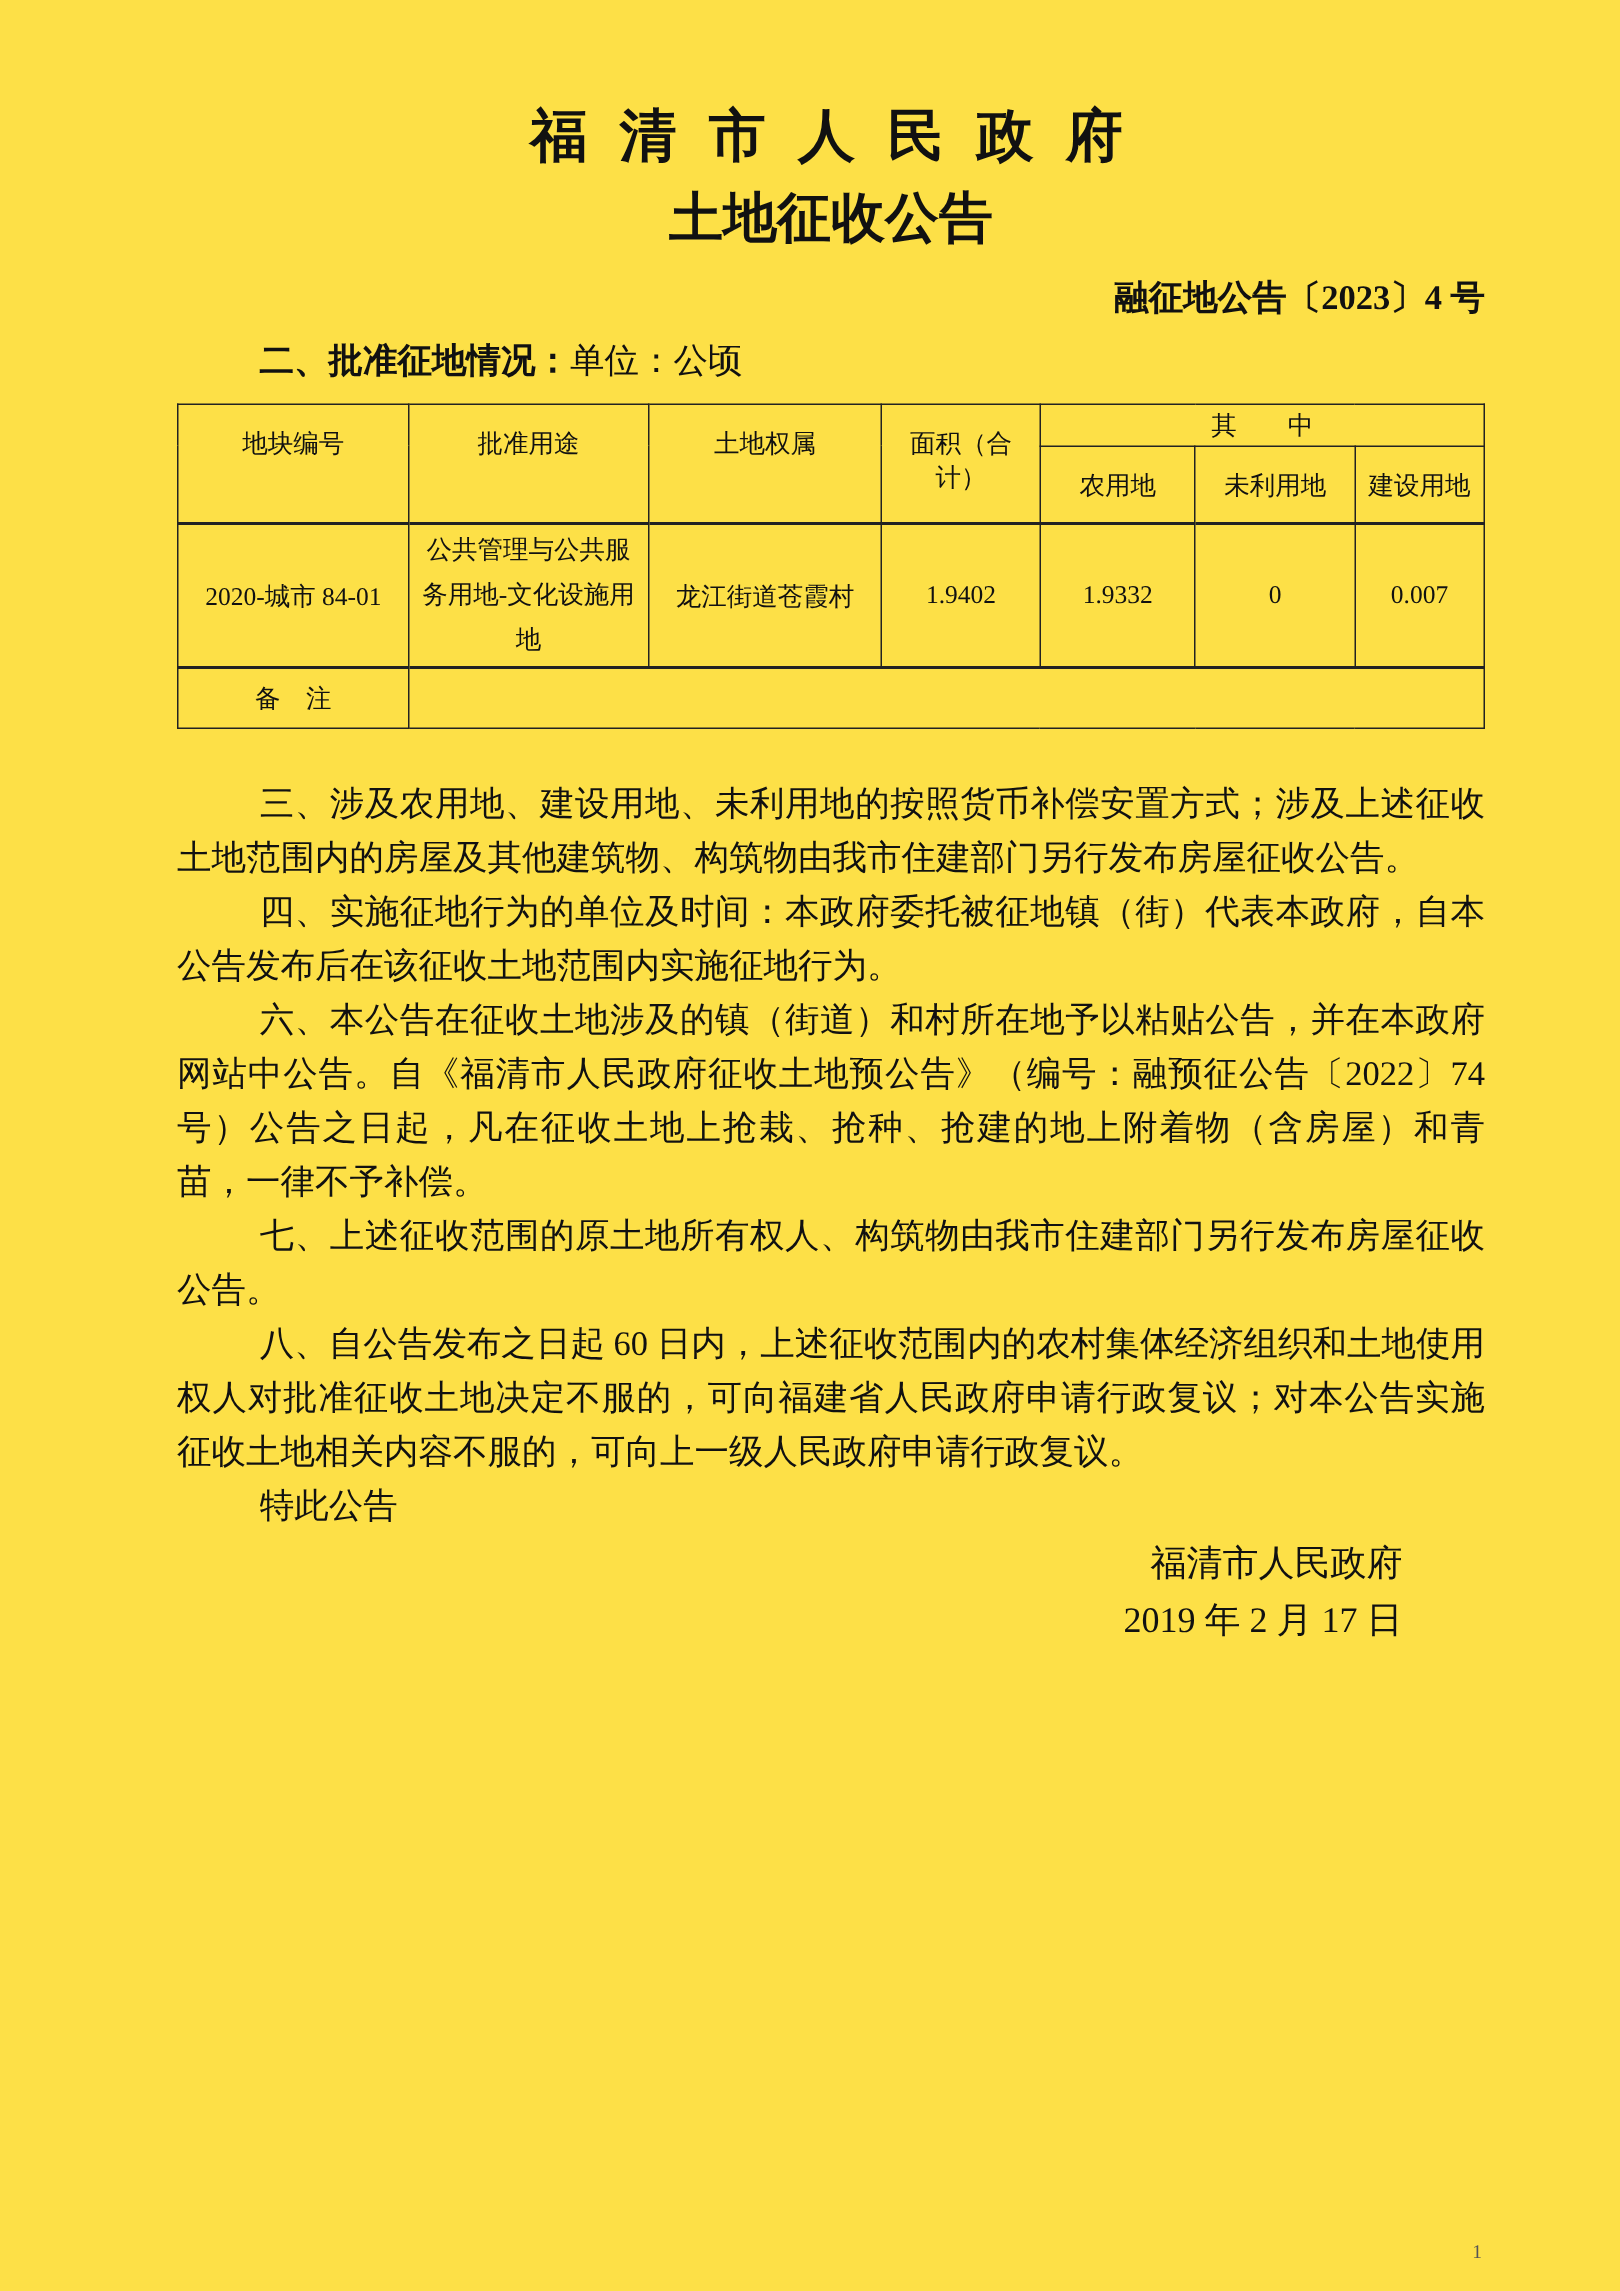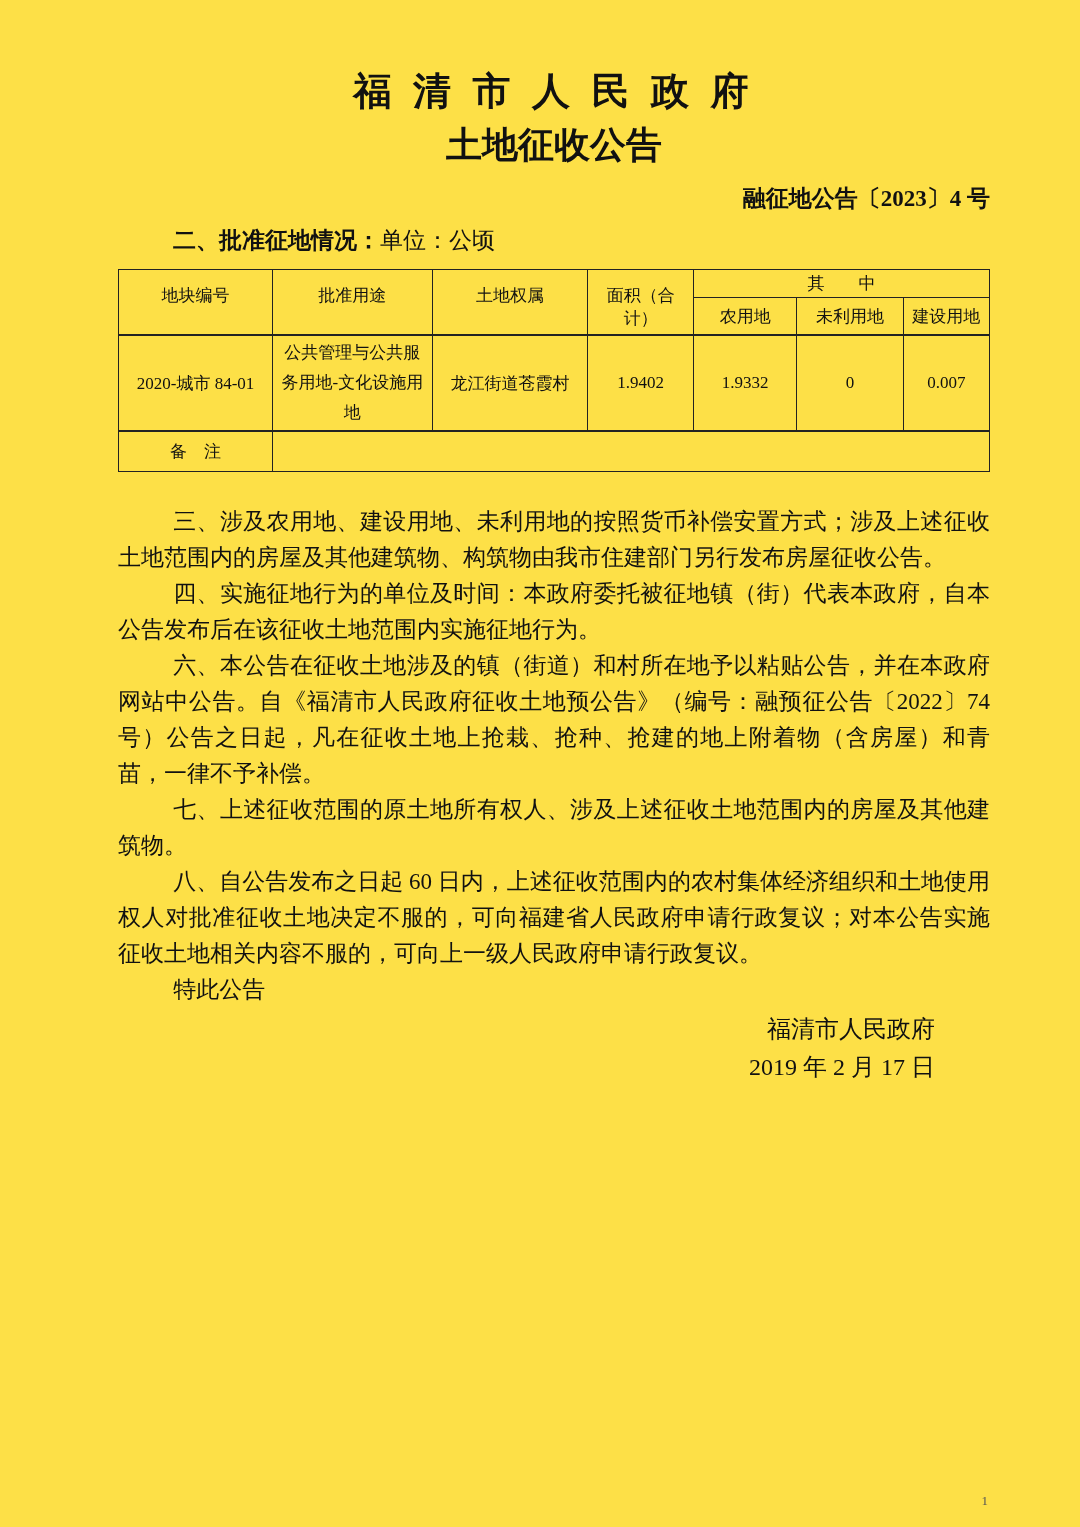--- a/index.html
+++ b/index.html
@@ -66,21 +66,21 @@
     vertical-align:middle;
     padding:2px 4px;
     box-sizing:border-box;
     overflow:hidden;
   }
   table.land-table th.span-head{
     vertical-align:top;
     padding-top:14px;
     height:46px;
   }
-  table.land-table tr.sub-head th{height:38px;}
+  table.land-table tr.sub-head th{height:52px;}
   table.land-table tr.data-row td{
     height:74px;
     border-top-width:2px;
   }
   table.land-table tr.data-row td.use-cell{line-height:30px;}
   table.land-table tr.remark-row td{
     height:40px;
     border-top-width:2px;
   }
   .closing{margin-top:0;}
@@ -150,21 +150,21 @@
       <tr class="remark-row">
         <td>备　注</td>
         <td colspan="6"></td>
       </tr>
     </tbody>
   </table>
 
   <p class="body-par">三、涉及农用地、建设用地、未利用地的按照货币补偿安置方式；涉及上述征收土地范围内的房屋及其他建筑物、构筑物由我市住建部门另行发布房屋征收公告。</p>
   <p class="body-par">四、实施征地行为的单位及时间：本政府委托被征地镇（街）代表本政府，自本公告发布后在该征收土地范围内实施征地行为。</p>
   <p class="body-par">六、本公告在征收土地涉及的镇（街道）和村所在地予以粘贴公告，并在本政府网站中公告。自《福清市人民政府征收土地预公告》（编号：融预征公告〔2022〕74 号）公告之日起，凡在征收土地上抢栽、抢种、抢建的地上附着物（含房屋）和青苗，一律不予补偿。</p>
-  <p class="body-par">七、上述征收范围的原土地所有权人、涉及上述征收土地范围内的房屋及其他建筑物。</p>
+  <p class="body-par">七、上述征收范围的原土地所有权人、构筑物由我市住建部门另行发布房屋征收公告。</p>
   <p class="body-par">八、自公告发布之日起 60 日内，上述征收范围内的农村集体经济组织和土地使用权人对批准征收土地决定不服的，可向福建省人民政府申请行政复议；对本公告实施征收土地相关内容不服的，可向上一级人民政府申请行政复议。</p>
   <p class="body-par closing">特此公告</p>
 
   <div class="signature">
     <div>福清市人民政府</div>
     <div>2019 年 2 月 17 日</div>
   </div>
 
   <div class="page-number">1</div>
 

